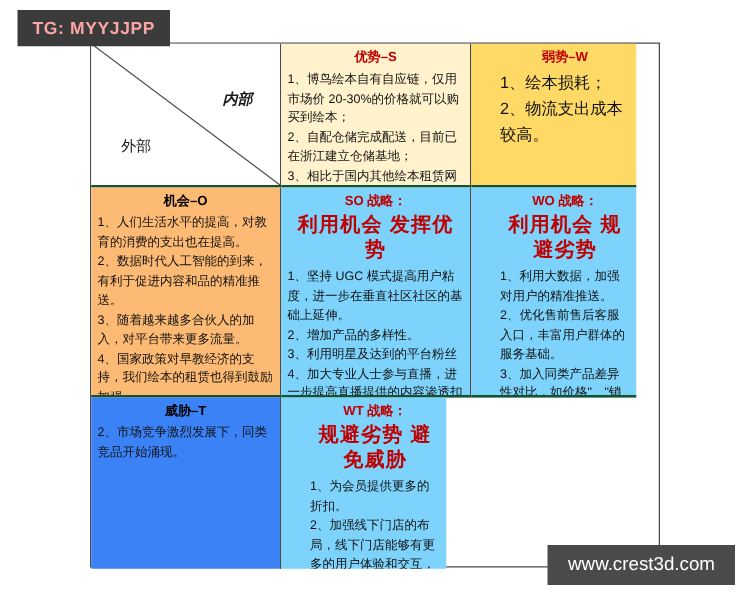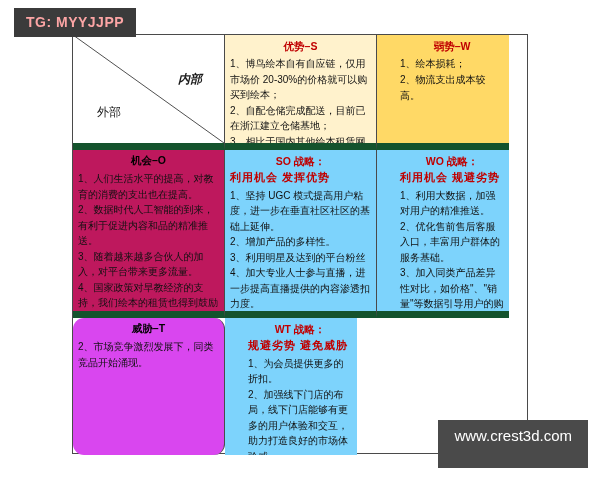--- a/index.html
+++ b/index.html
@@ -31,21 +31,21 @@
   }
 
   
   .wm-badge {
     position: absolute;
     right: 12px;
     bottom: 12px;
     background: #4a4a4a;
     color: #ffffff;
     font-size: 15px;
-    padding: 7px 16px 24px 16px;
+    padding: 7px 16px 8px 16px;
     z-index: 20;
     font-family: "Liberation Sans", sans-serif;
   }
 
   
   .matrix {
     position: absolute;
     left: 72px;
     top: 34px;
     width: 456px;
@@ -60,21 +60,21 @@
     width: 100%;
     box-sizing: border-box;
   }
   .row-1 { height: 115px; }
   .row-2 { height: 168px; }
   .row-3 { height: 137px; }
 
   .cell {
     box-sizing: border-box;
     border-right: 1px solid #4a4a4a;
-    border-bottom: 7px solid #14532d;
+    border-bottom: 2px solid #14532d;
     padding: 4px 5px 3px 5px;
     overflow: hidden;
     position: relative;
   }
   .cell:last-child { border-right: none; }
   .row:last-child .cell { border-bottom: none; }
 
   .col-a { width: 152px; }
   .col-b { width: 152px; }
   .col-c { width: 132px; padding-left: 23px; }
@@ -104,35 +104,35 @@
     left: 24px;
     bottom: 22px;
     font-size: 12px;
     font-weight: normal;
     color: #1a1a1a;
   }
 
   
   .fill-s  { background: #fff2cc; }
   .fill-w  { background: #ffd966; }
-  .fill-o  { background: #be185d; }
-  .fill-t  { background: #d946ef; border-radius: 11px; }
+  .fill-o  { background: #fdba74; }
+  .fill-t  { background: #3b82f6; }
   .fill-white { background: #7dd3fc; }
 
   .cell-title {
     text-align: center;
     font-size: 10.5px;
     font-weight: bold;
     color: #c00000;
     line-height: 1.25;
     margin: 1px 0 3px 0;
   }
   .cell-title-2 {
-    text-align: left;
-    font-size: 11px;
+    text-align: center;
+    font-size: 16px;
     font-weight: bold;
     color: #c00000;
     line-height: 1.25;
     margin: 0 0 3px 0;
     letter-spacing: 1px;
   }
   .side-title {
     font-size: 10.5px;
     font-weight: bold;
     color: #000000;
@@ -140,21 +140,21 @@
     margin: 0 0 3px 0;
   }
   .body-text {
     font-size: 10px;
     line-height: 1.55;
     color: #111111;
     white-space: pre-wrap;
     word-break: break-all;
   }
   .body-text-w {
-    font-size: 10px;
+    font-size: 13px;
     line-height: 1.6;
     color: #111111;
     white-space: pre-wrap;
     word-break: break-all;
   }
 </style>
 </head>
 <body>
 
 <div class="tag-badge">TG: MYYJJPP</div>

